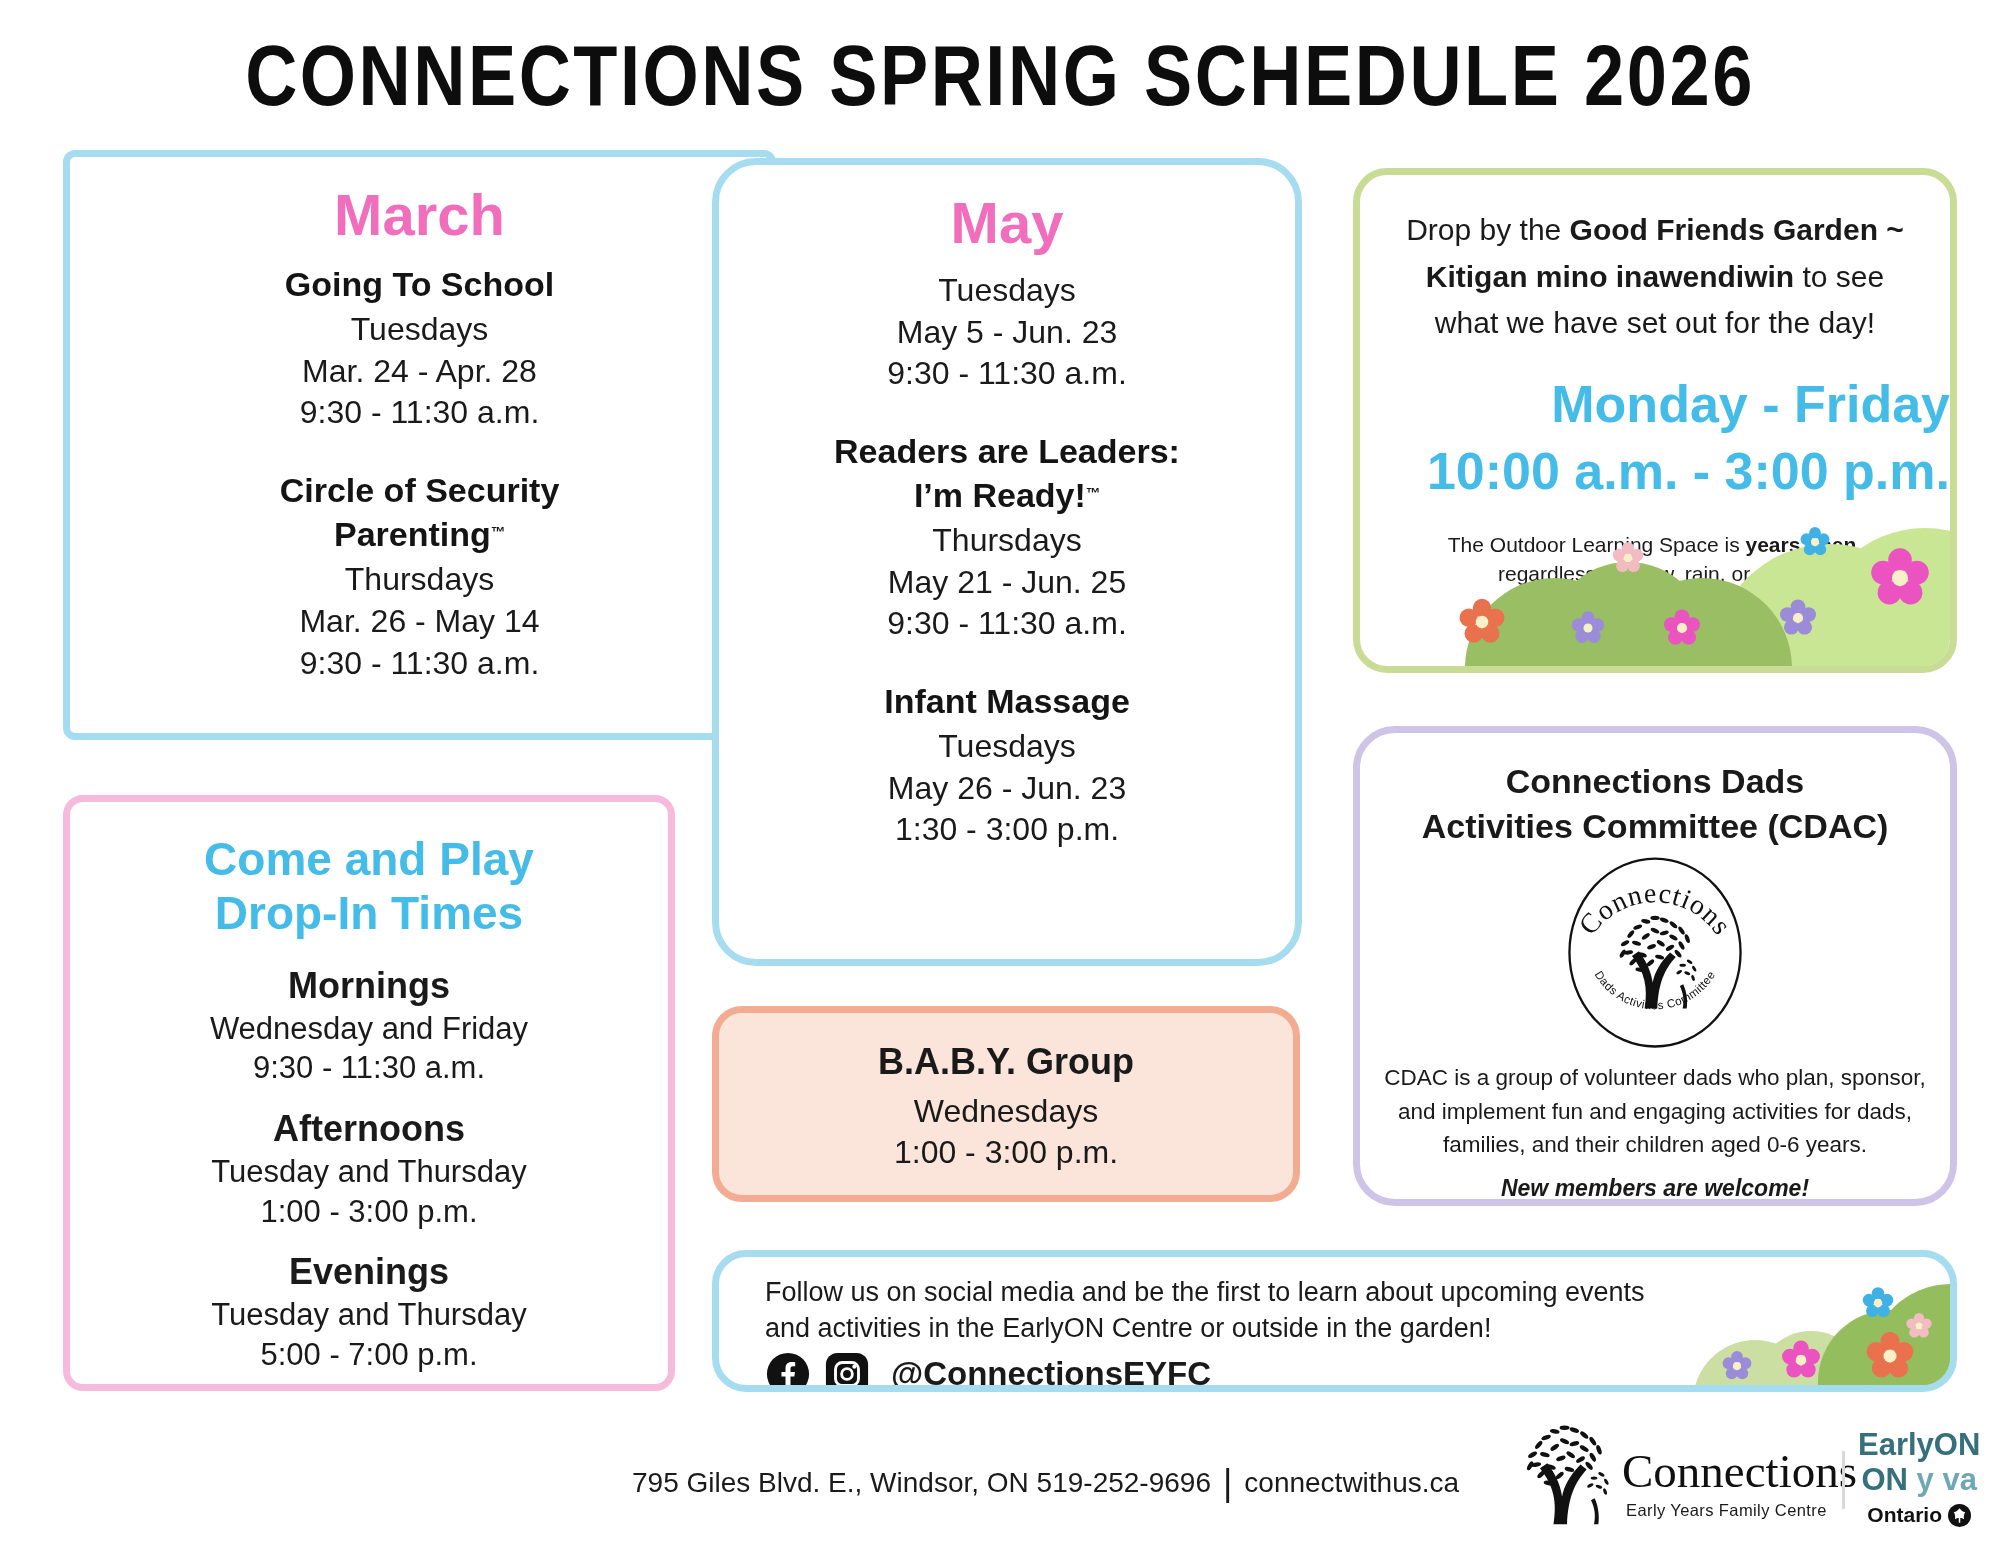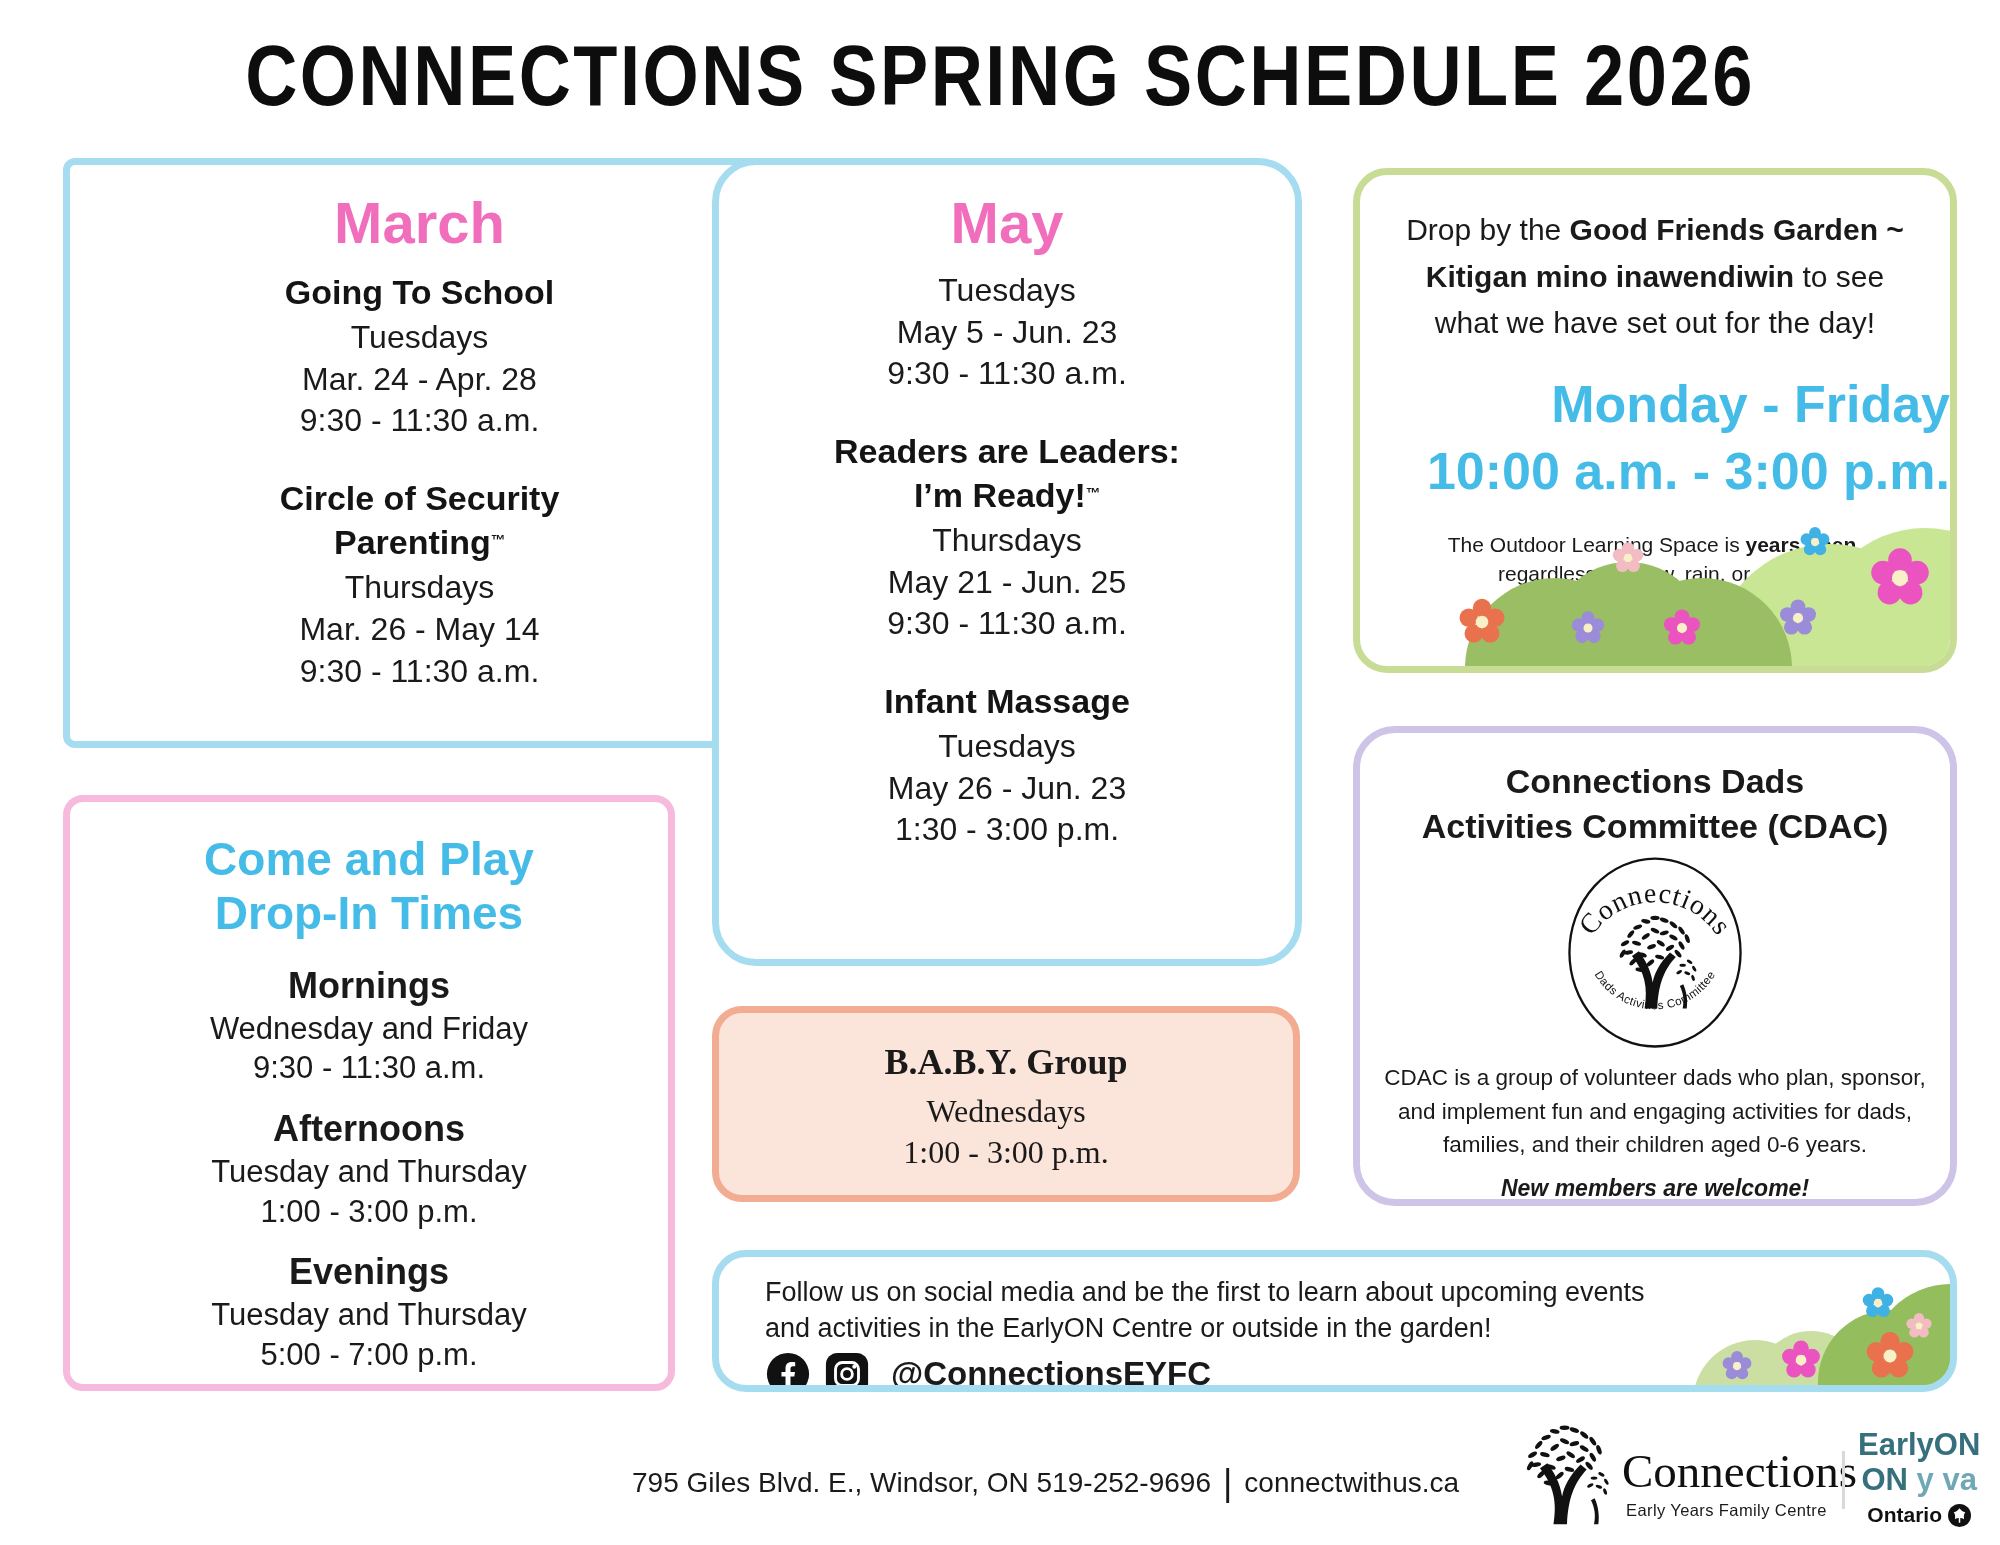--- a/index.html
+++ b/index.html
@@ -9,30 +9,30 @@
     font-family:"Liberation Sans", sans-serif;
   }
   .title {
     position:absolute; top:26px; left:0; width:100%; margin:0;
     text-align:center; font-size:86px; font-weight:800; letter-spacing:3px;
     color:#0d0d0d; transform:scaleX(0.84);
   }
   .box { position:absolute; background:#fff; box-sizing:border-box; text-align:center; }
 
   
-  .march-box { left:63px; top:158px; width:713px; height:590px;
+  .march-box { left:63px; top:150px; width:713px; height:590px;
     border:7px solid #A6DCEF; border-radius:12px; }
   .play-box  { left:63px; top:795px; width:612px; height:596px;
     border:7px solid #F6BBDC; border-radius:20px; }
 
   
   .may-box   { left:712px; top:158px; width:590px; height:808px;
     border:7px solid #A6DCEF; border-radius:44px; }
   .baby-box  { left:712px; top:1006px; width:588px; height:196px;
-    background:#FBE4DA; border:7px solid #F2AC92; border-radius:30px;font-family:Liberation Serif, serif; }
+    background:#FBE4DA; border:7px solid #F2AC92; border-radius:30px; }
   .social-box{ left:712px; top:1250px; width:1245px; height:142px;
     border:7px solid #A6DCEF; border-radius:34px; overflow:hidden; }
 
   
   .garden-box{ left:1353px; top:168px; width:604px; height:505px;
     border:7px solid #C8DC95; border-radius:34px; overflow:hidden; }
   .cdac-box  { left:1353px; top:726px; width:604px; height:480px;
     border:7px solid #CEC4E8; border-radius:42px; }
 
   .month-heading { font-size:58px; font-weight:800; color:#F06EBC; margin:24px 0 14px; }

